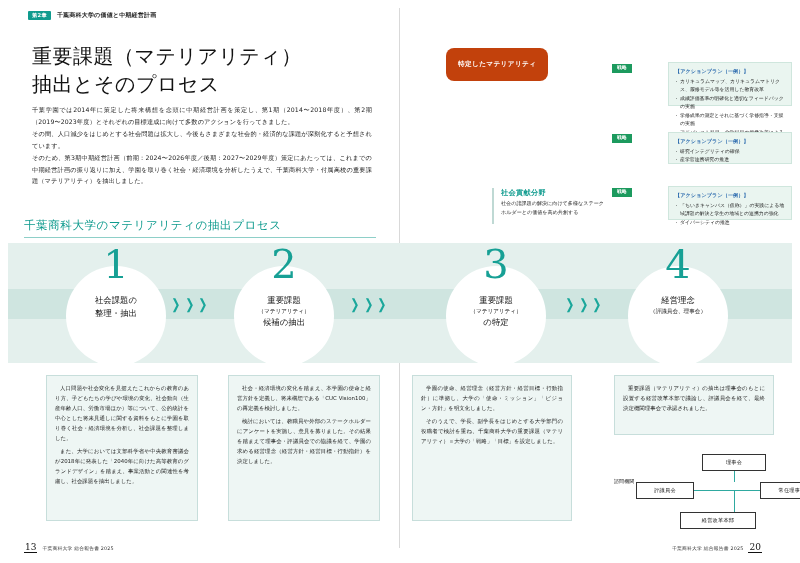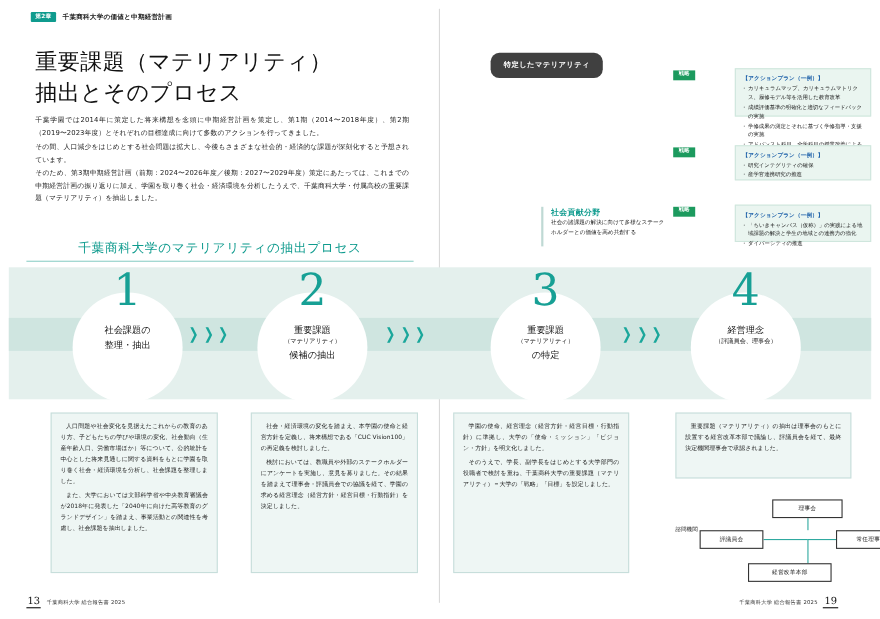--- a/index.html
+++ b/index.html
@@ -28,21 +28,21 @@
 
   .title{position:absolute;left:32px;top:42px;width:340px;}
   .title-l1,.title-l2{
     font-family:"DejaVu Serif","Liberation Serif",serif;
     font-size:20px;line-height:1.42;color:#111;letter-spacing:.5px;font-weight:normal;
   }
 
   .lead{position:absolute;left:32px;top:104px;width:340px;font-size:6.2px;line-height:1.92;color:#1b1b1b;letter-spacing:.1px;text-align:justify;}
   .lead p{margin-bottom:0;}
 
-  .sec-head{position:absolute;left:24px;top:218px;width:352px;text-align:center;}
+  .sec-head{position:absolute;left:24px;top:218px;width:352px;}
   .sec-head .bar{
     font-family:"DejaVu Serif","Liberation Serif",serif;
     font-size:11.5px;color:#0f9b8e;letter-spacing:.6px;padding-bottom:4px;font-weight:normal;
   }
   .sec-underline{position:absolute;left:24px;top:237px;width:352px;height:1px;background:#8ecfc8;}
 
   
   .band{position:absolute;left:8px;top:243px;width:784px;height:120px;background:#e4f0ed;}
   .band-mid{position:absolute;left:8px;top:289px;width:784px;height:30px;background:#cfe5e0;}
 
@@ -97,22 +97,22 @@
     font-size:5.2px;color:#111;display:flex;align-items:center;justify-content:center;
     letter-spacing:.2px;
   }
   .ob-riji{left:88px;top:4px;width:64px;height:17px;}
   .ob-hyogi{left:22px;top:32px;width:58px;height:17px;}
   .ob-joninriji{left:146px;top:32px;width:64px;height:17px;}
   .ob-honbu{left:66px;top:62px;width:76px;height:17px;}
   .ln{position:absolute;background:#2fa9a0;}
 
   .pill{
-    position:absolute;left:446px;top:48px;height:23px;
-    background:#404040;color:#fff;border-radius:8px;
+    position:absolute;left:446px;top:48px;height:33px;
+    background:#c2410c;color:#fff;border-radius:8px;
     display:flex;align-items:center;padding:0 12px;
     font-size:6.6px;font-weight:bold;letter-spacing:.4px;
   }
 
   .mat-group{position:absolute;}
   .mat-left{position:absolute;left:0;top:0;width:2px;height:100%;background:#bfd9d4;}
   .mat-title{
     position:absolute;left:9px;top:0;font-size:7.2px;color:#0f9b8e;font-weight:bold;letter-spacing:.3px;
   }
   .mat-body{position:absolute;left:9px;top:11px;width:104px;font-size:5.1px;line-height:1.82;color:#1b1b1b;}
@@ -300,16 +300,16 @@
       <li>ダイバーシティの推進</li>
     </ul>
   </div>
 
   <div class="footer-left">
     <span class="pgnum">13</span>
     <span class="ftxt">千葉商科大学 総合報告書 2025</span>
   </div>
   <div class="footer-right">
     <span class="ftxt">千葉商科大学 総合報告書 2025</span>
-    <span class="pgnum">19</span>
+    <span class="pgnum">20</span>
   </div>
 
 </div>
 
 </body></html>

